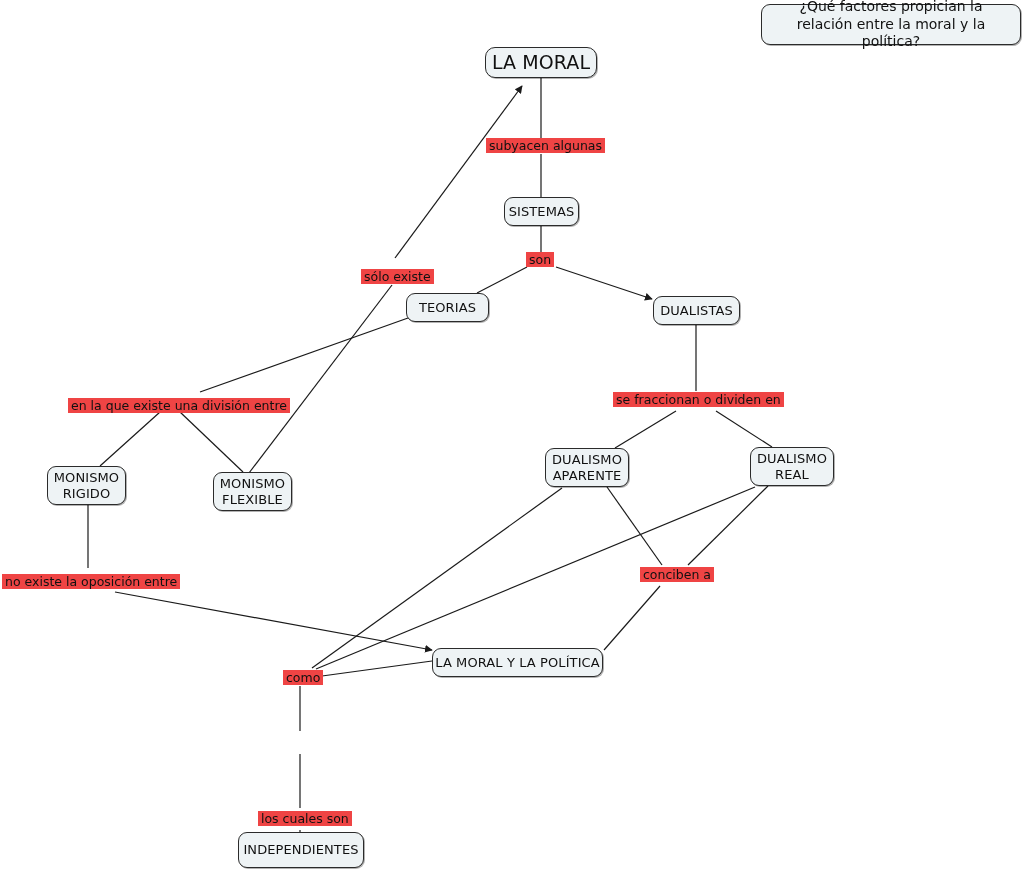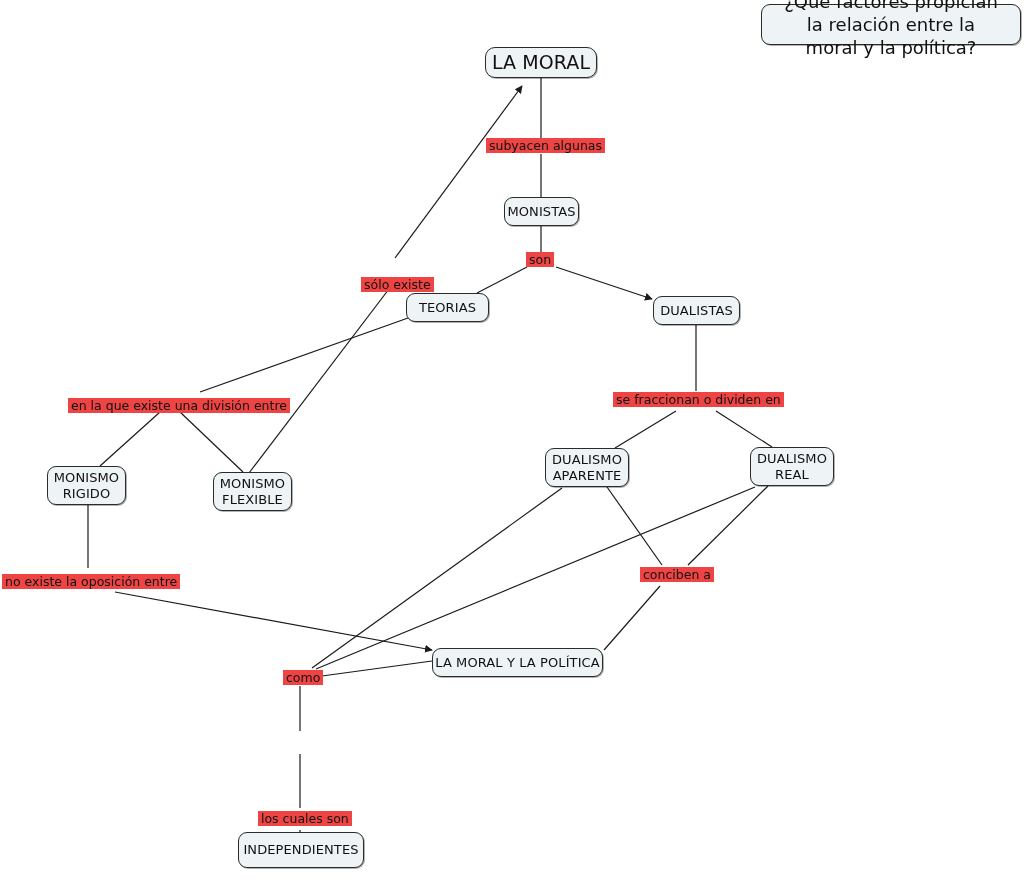--- a/index.html
+++ b/index.html
@@ -59,21 +59,21 @@
     white-space: nowrap;
     line-height: 1.2;
   }
   .infobox {
     position: absolute;
     box-sizing: border-box;
     background: #eef3f5;
     border: 1px solid #2b2b2b;
     border-radius: 9px;
     color: #111111;
-    font-size: 18px;
+    font-size: 14px;
     line-height: 1.28;
     text-align: center;
     display: flex;
     align-items: center;
     justify-content: center;
     padding: 4px 20px;
     white-space: pre-line;
     box-shadow: 1px 1px 0 rgba(0,0,0,0.30);
   }
 </style>
@@ -133,21 +133,21 @@
       <line x1="300" y1="686" x2="300" y2="731"></line>
 
       <line x1="300" y1="754" x2="300" y2="808"></line>
 
       <line x1="300" y1="830" x2="300" y2="864"></line>
     </g>
   </svg>
 
   <div class="node root" style="left:485px; top:47px; width:112px; height:31px;">LA MORAL</div>
 
-  <div class="node" style="left:504px; top:197px; width:75px; height:29px;">MONISTAS</div>
+  <div class="node" style="left:504px; top:197px; width:75px; height:29px;">SISTEMAS</div>
 
   <div class="node" style="left:406px; top:293px; width:83px; height:29px;">TEORIAS</div>
 
   <div class="node" style="left:653px; top:296px; width:87px; height:29px;">DUALISTAS</div>
 
   <div class="node" style="left:47px; top:466px; width:79px; height:39px;">MONISMO
 RIGIDO</div>
 
   <div class="node" style="left:213px; top:472px; width:79px; height:39px;">MONISMO
 FLEXIBLE</div>
@@ -160,21 +160,21 @@
 
   <div class="node" style="left:432px; top:648px; width:171px; height:29px;">LA MORAL Y LA POLÍTICA</div>
 
 
   <div class="node" style="left:238px; top:832px; width:126px; height:36px;">INDEPENDIENTES</div>
 
   <div class="edge-label" style="left:486px; top:138px;">subyacen algunas</div>
 
   <div class="edge-label" style="left:526px; top:252px;">son</div>
 
-  <div class="edge-label" style="left:361px; top:269px;margin-top:8px;">sólo existe</div>
+  <div class="edge-label" style="left:361px; top:269px;">sólo existe</div>
 
   <div class="edge-label" style="left:68px; top:398px;">en la que existe una división entre</div>
 
   <div class="edge-label" style="left:613px; top:392px;">se fraccionan o dividen en</div>
 
   <div class="edge-label" style="left:2px; top:574px;">no existe la oposición entre</div>
 
   <div class="edge-label" style="left:640px; top:567px;">conciben a</div>
 
   <div class="edge-label" style="left:283px; top:670px;">como</div>

